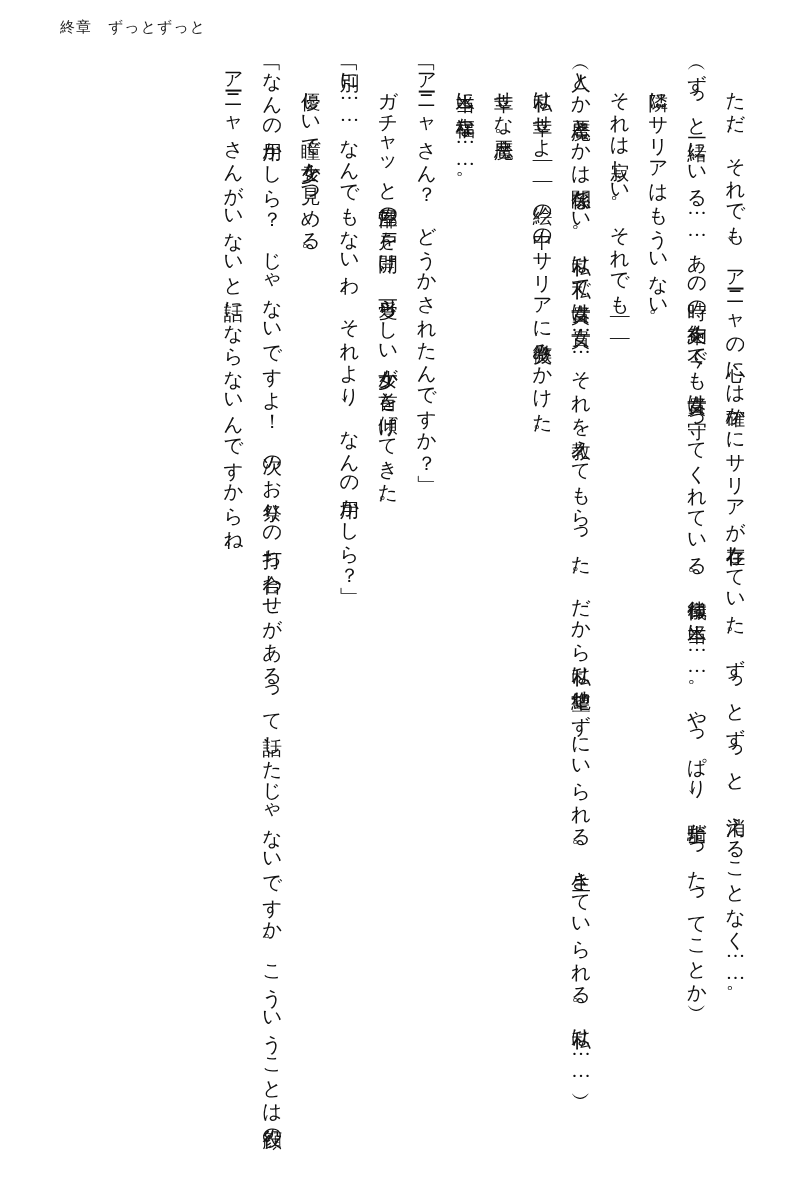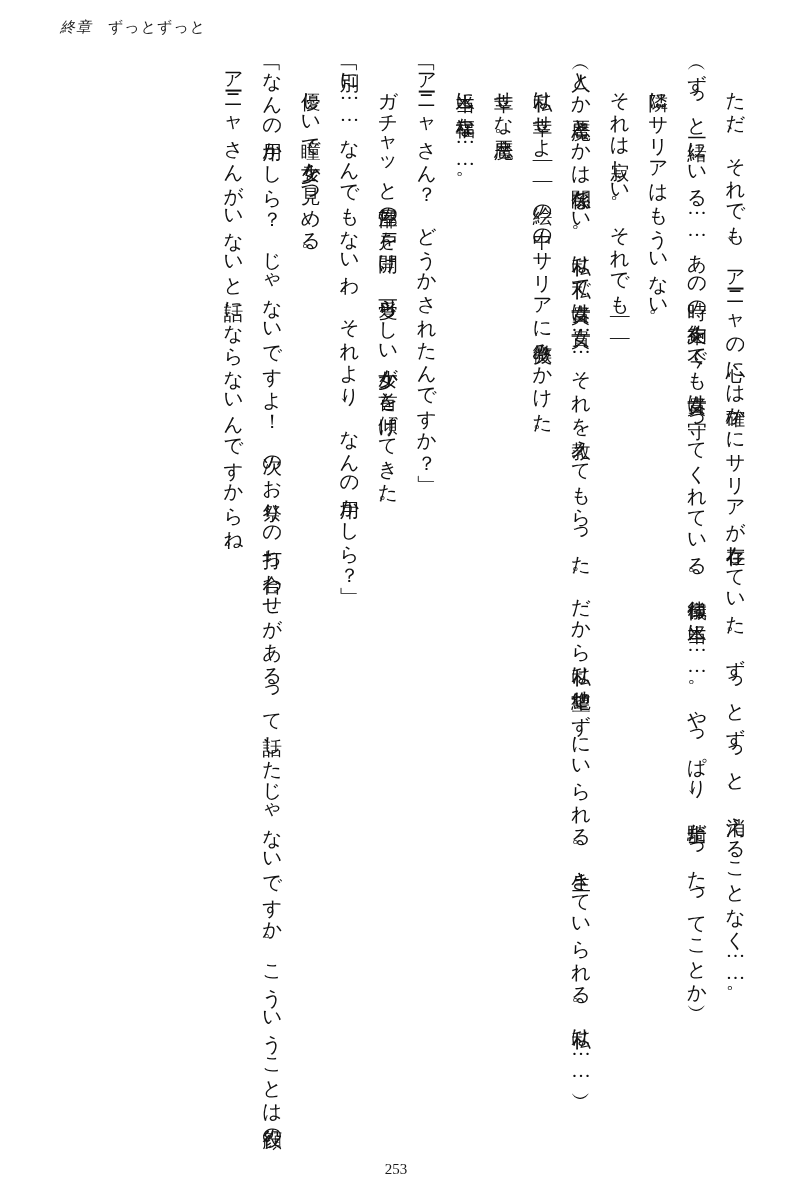--- a/index.html
+++ b/index.html
@@ -29,21 +29,20 @@
     position: absolute;
     top: 18px;
     left: 60px;
     font-size: 15px;
     letter-spacing: 1px;
     color: #1a1a1a;
     white-space: nowrap;
   }
   .running-header .chapter-num {
     margin-right: 16px;
-    font-style: italic;
   }
 
   
   .body-text {
     position: absolute;
     top: 58px;
     left: 40px;
     right: 38px;
     height: 1080px;
     writing-mode: vertical-rl;
@@ -101,15 +100,14 @@
       <p class="para">私は幸せよ――絵の中のサリアに微笑みかけた。</p>
       <p class="para">幸せな悪魔。</p>
       <p class="para">本当に幸福な……。</p>
       <p class="para noindent">「アーニャさん？　どうかされたんですか？」</p>
       <p class="para">ガチャッと部屋の戸を開け、可愛らしい少女が首を傾げてきた。</p>
       <p class="para noindent">「別に……なんでもないわ。それより、なんの用かしら？」</p>
       <p class="para">優しい瞳で少女を見つめる。</p>
       <p class="para noindent">「なんの用かしら？　じゃないですよ！　次のお祭りの打ち合わせがあるって話したじゃないですか。こういうことは顔役のアーニャさんがいないと話にならないんですからね。</p>
     </div>
 
-  <div class="page-number">253</div>
 
 </div>
 
 </body></html>

